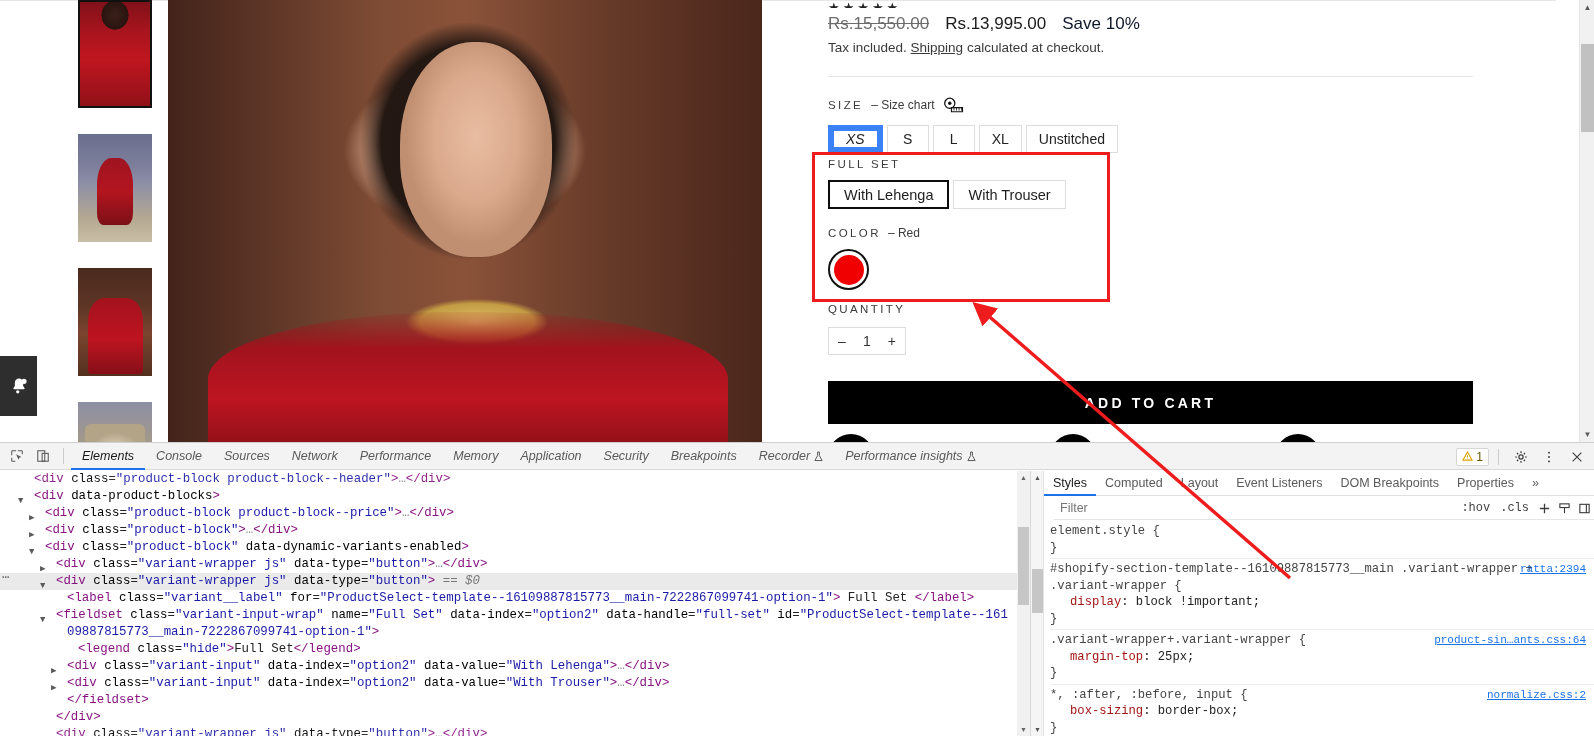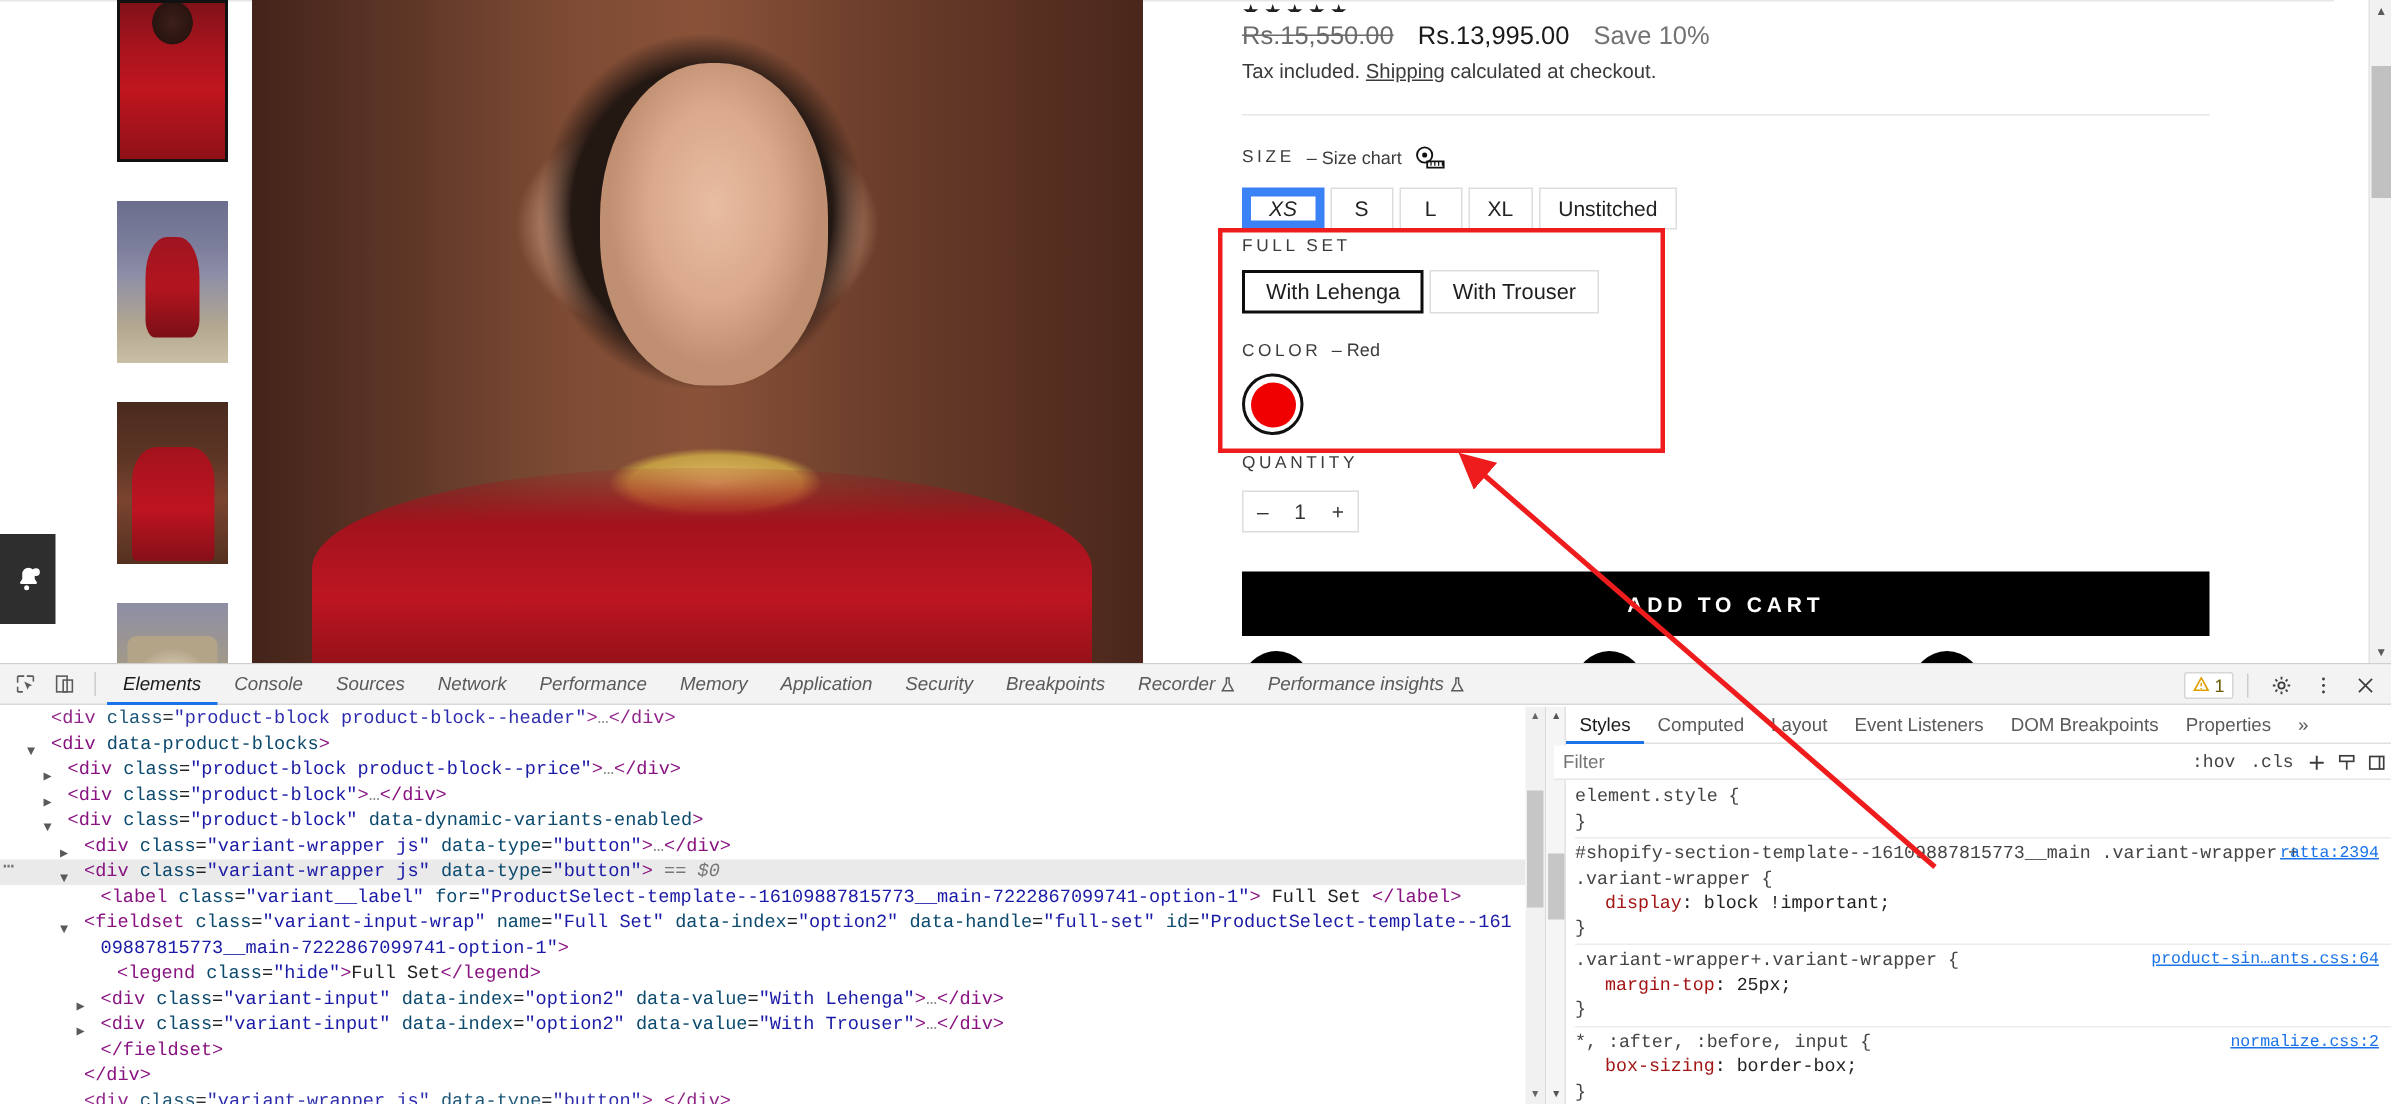--- a/index.html
+++ b/index.html
@@ -88,21 +88,21 @@
     background: #2e2e2e; display:flex; align-items:center; justify-content:center;
   }
   .notify-chip svg { display:block; }
 
   
   .info { position: absolute; left: 828px; top: 0px; width: 646px; }
   .stars { font-size: 13px; color:#222; letter-spacing:3px; height: 8px; overflow:hidden; }
   .price-row { margin-top: 6px; display:flex; align-items:baseline; gap:16px; font-size:17px; }
   .price-old { color:#6b6b6b; text-decoration: line-through; }
   .price-new { color:#1a1a1a; }
-  .price-save { color:#737373; }
+  .price-save { color:#0f172a; }
   .tax-line { margin-top: 6px; font-size: 13.5px; color:#3a3a3a; }
   .tax-line .ship { text-decoration: underline; }
   .hr { margin-top: 21px; border-top: 1px solid #e7e6e2; width: 645px; }
 
   .opt-label { font-size: 11.5px; letter-spacing: 2.4px; color:#3b3b3b; }
   .opt-sub { font-size: 12px; letter-spacing: 0; color:#3b3b3b; }
   .size-head { margin-top: 20px; display:flex; align-items:center; gap:8px; }
 
   .chip-row { margin-top: 12px; display:flex; gap:4px; }
   .chip {
@@ -186,41 +186,41 @@
   .dom-pane { position:relative; width:1031px; border-right:1px solid #d9d9d9; overflow:hidden; background:#fff; }
   .dom-code {
     position:absolute; left:0; top:0; right:13px; bottom:0;
     font-family: "Liberation Mono", monospace; font-size: 12.4px; line-height: 17px;
     color:#222; padding-top: 0px; white-space: pre; overflow:hidden;
   }
   .ln { height:17px; padding-left: 6px; position:relative; }
   .ln.sel { background:#eaeaea; }
   .ln .tw { color:#5a5a5a; font-size:9px; position:absolute; }
   .tag { color:#881280; }
-  .attr { color:#0c4a6e; }
+  .attr { color:#000000; }
   .val { color:#1a1aa6; }
   .txt { color:#222; }
   .ell { color:#888; }
   .dollar { color:#777; font-style: italic; }
   .dots { color:#777; }
 
   .dom-scroll { position:absolute; right:0; top:0; width:13px; bottom:0; background:#f1f1f1; }
   .dom-scroll .t { position:absolute; left:1px; top:56px; width:11px; height:78px; background:#c6c6c6; }
   .dom-scroll .a { position:absolute; left:0; width:13px; height:13px; display:flex; align-items:center; justify-content:center; color:#666; font-size:7px; }
 
   .styles-pane { position:relative; flex:1; background:#fff; overflow:hidden; }
   .sp-rail { position:absolute; left:0; top:0; width:13px; bottom:0; background:#f5f5f5; border-right:1px solid #e2e2e2; }
   .sp-rail .a { position:absolute; left:0; width:13px; height:13px; display:flex; align-items:center; justify-content:center; color:#555; font-size:7px; }
   .sp-rail .t { position:absolute; left:1px; top:98px; width:11px; height:44px; background:#c6c6c6; }
 
   .sp-tabs { position:absolute; left:13px; right:0; top:0; height:25px; display:flex; align-items:center; border-bottom:1px solid #e0e0e0; background:#fff; }
   .sp-tab { padding:0 9px; height:25px; display:flex; align-items:center; font-size:12.5px; color:#5a5a5a; cursor:pointer; white-space:nowrap; }
   .sp-tab.active { color:#1a1a1a; box-shadow: inset 0 -2px 0 #1a73e8; }
 
-  .sp-filter { position:absolute; left:5px; right:0; top:26px; height:23px; display:flex; align-items:center; border-bottom:1px solid #e6e6e6; background:#fff; }
+  .sp-filter { position:absolute; left:23px; right:0; top:26px; height:23px; display:flex; align-items:center; border-bottom:1px solid #e6e6e6; background:#fff; }
   .sp-filter input {
     flex:1; border:0; outline:0; font-size:12.5px; color:#444; padding-left:6px;
     font-family:"Liberation Sans", sans-serif; background:transparent;
   }
   .sp-filter .tool { padding:0 5px; font-size:12px; color:#444; font-family:"Liberation Mono", monospace; cursor:pointer; }
   .sp-filter .gi { width:20px; display:flex; align-items:center; justify-content:center; cursor:pointer; }
 
   .sp-rules {
     position:absolute; left:13px; right:0; top:50px; bottom:0; overflow:hidden;
     font-family:"Liberation Mono", monospace; font-size:12.2px; line-height:16.5px; color:#222;

